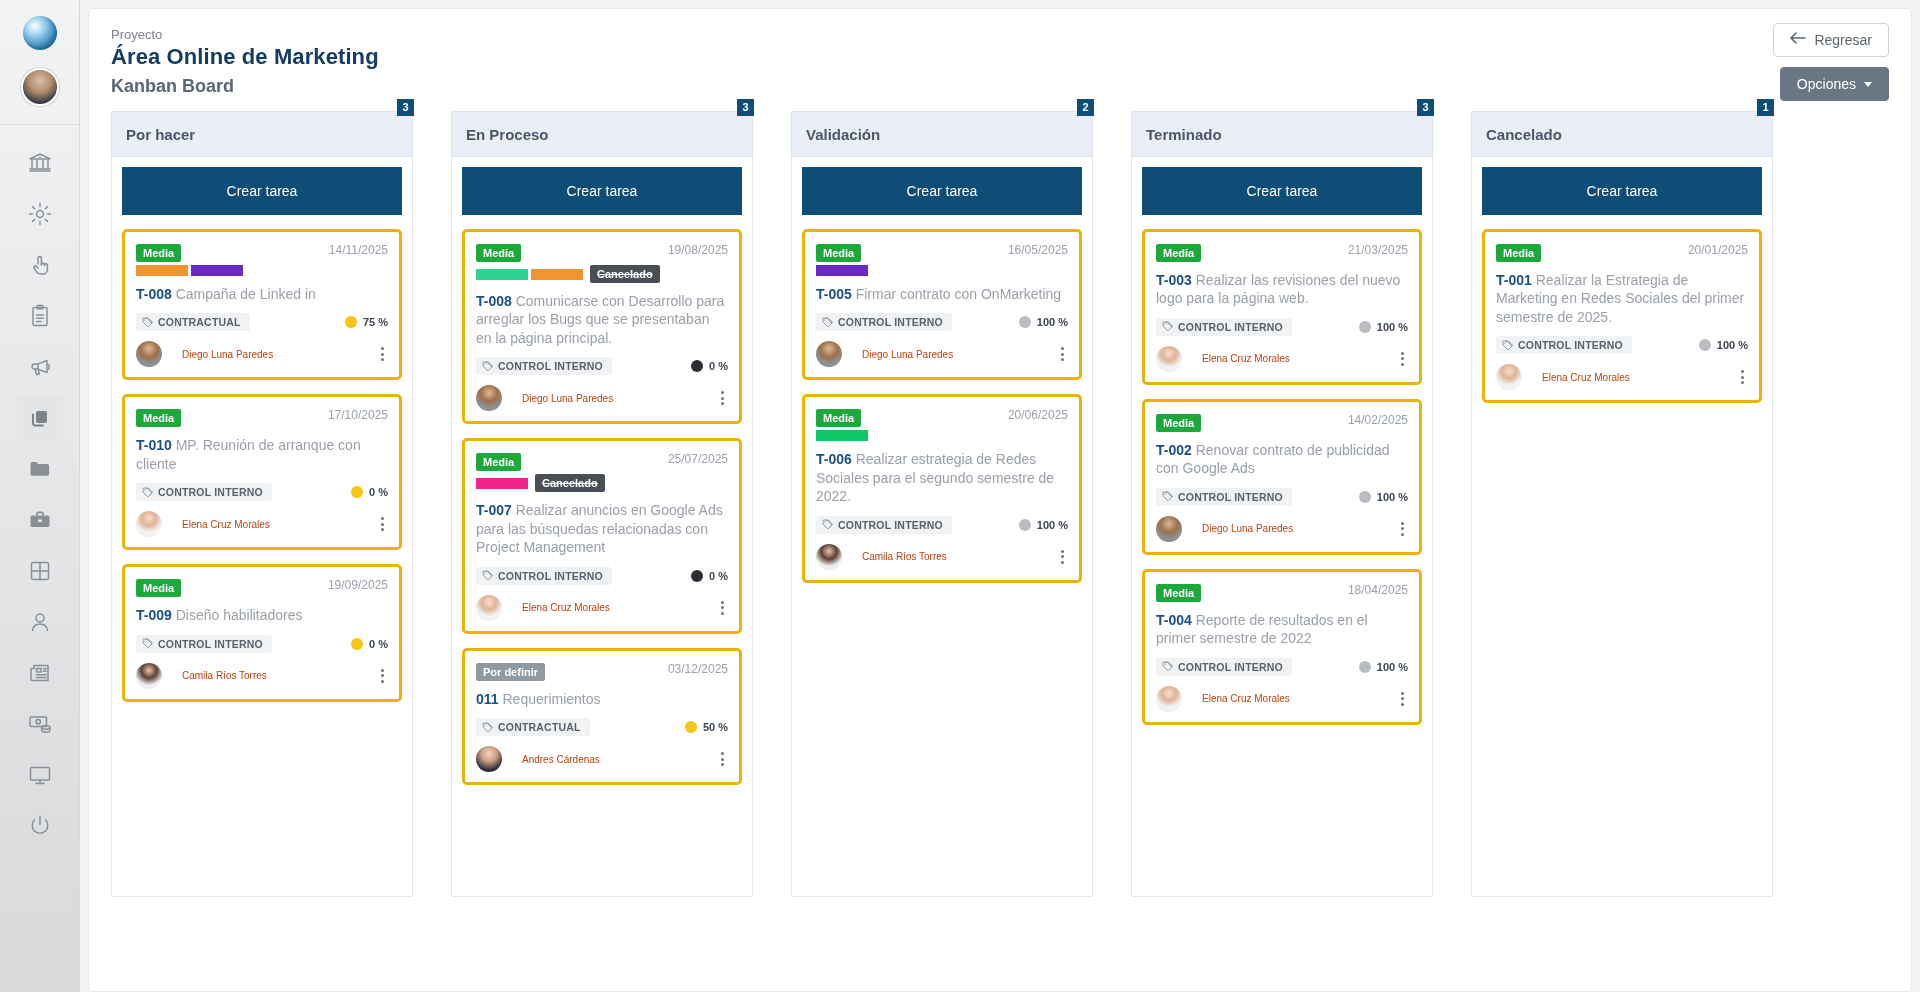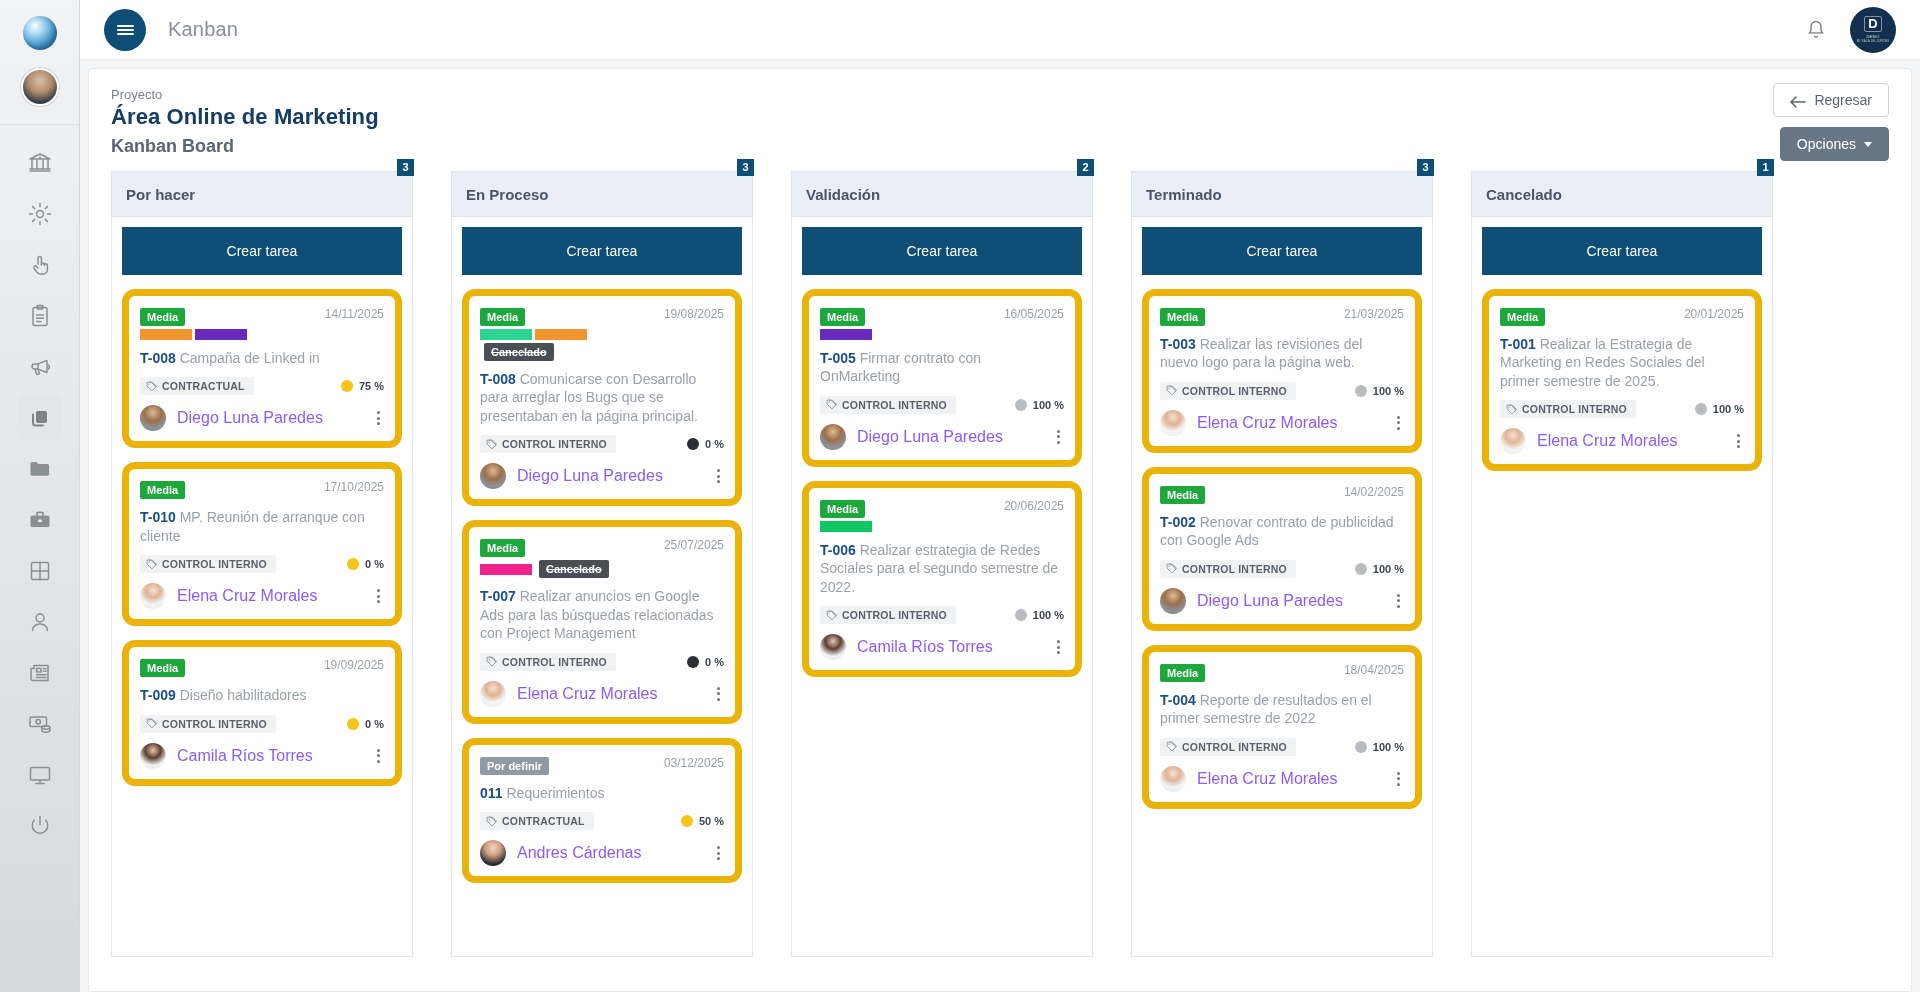--- a/index.html
+++ b/index.html
@@ -91,21 +91,21 @@
   .panel-head { position: relative; }
   .lbl-proyecto { font-size: 13px; color: #7e838c; margin-bottom: 2px; }
   .proj-title {
     font-size: 22px; font-weight: 700; color: #133d64; letter-spacing: .1px;
   }
   .board-title {
     font-size: 18px; font-weight: 700; color: #5a6676; margin-top: 6px; margin-bottom: 14px;
   }
   .head-actions { position: absolute; right: 0; top: -4px; text-align: right; }
   .btn-regresar {
-    display: inline-flex; align-items: flex-end; gap: 8px;
+    display: inline-flex; align-items: flex-start; gap: 8px;
     background: #ffffff; border: 1px solid #cfd2d7; color: #5d6571;
     font-size: 14px; padding: 8px 16px; border-radius: 4px; cursor: pointer;
   }
   .btn-opciones {
     display: inline-flex; align-items: center; gap: 8px;
     background: #697684; border: 1px solid #697684; color: #ffffff;
     font-size: 14px; padding: 8px 16px; border-radius: 4px; cursor: pointer;
     margin-top: 10px;
   }
   .caret-down {
@@ -136,21 +136,21 @@
     padding: 10px; min-height: 740px;
   }
   .btn-crear {
     width: 100%; background: #0e4d75; color: #fff; border: none;
     font-size: 14px; padding: 16px 0; cursor: pointer; margin-bottom: 14px;
     font-family: inherit;
   }
 
   
   .card {
-    border: 7px solid #eab308; border-radius: 13px; background: #fff;
+    border: 3px solid #eab308; border-radius: 5px; background: #fff;
     padding: 11px 11px 10px 11px; margin-bottom: 14px;
   }
   .card-top { display: flex; align-items: flex-start; }
   .chips { flex: 1; min-width: 0; }
   .chip {
     display: inline-block; font-size: 11px; font-weight: 700; color: #fff;
     padding: 2px 7px; border-radius: 2px; line-height: 14px;
   }
   .chip.media { background: #1da83c; }
   .chip.pordefinir { background: #8e9aa4; }
@@ -177,21 +177,21 @@
   .pct-txt { font-size: 11px; font-weight: 700; color: #3d4653; }
   .card-foot { display: flex; align-items: center; margin-top: 10px; }
   .av {
     width: 26px; height: 26px; border-radius: 50%; flex: 0 0 26px;
     background: #e7e8ea; overflow: hidden; position: relative;
   }
   .av.m1 { background: radial-gradient(circle at 50% 30%, #dcb996 0%, #9d6f4b 38%, #8d9399 70%, #6f777f 100%); }
   .av.m2 { background: radial-gradient(circle at 50% 30%, #f0d9c6 0%, #cf9f80 34%, #2b2f38 72%, #15181d 100%); }
   .av.f1 { background: radial-gradient(circle at 50% 28%, #f6e0cd 0%, #e0b396 32%, #f4f5f6 62%, #e3e6e9 100%); }
   .av.f2 { background: radial-gradient(circle at 50% 28%, #e8c6ad 0%, #5d4033 34%, #f2f3f4 66%, #dfe2e6 100%); }
-  .av-name { margin-left: 11px; font-size: 16px; color: #8b5cf6; }
+  .av-name { margin-left: 20px; font-size: 10px; color: #c2410c; }
   .kebab { margin-left: auto; cursor: pointer; padding: 0 4px; line-height: 0; }
   .kebab i {
     display: block; width: 3px; height: 3px; border-radius: 50%;
     background: #6d747e; margin: 2.5px 0;
   }
 </style>
 </head>
 <body>
 
 <div id="app">
@@ -319,43 +319,20 @@
               <path stroke="#8a8f96" stroke-width="1.5" fill="none" stroke-linecap="round" stroke-linejoin="round" d="M13 3.5v8"></path>
               <path stroke="#8a8f96" stroke-width="1.5" fill="none" stroke-linecap="round" stroke-linejoin="round" d="M18.6 7a7.8 7.8 0 1 1-11.2 0"></path>
             </svg>
           </span>
         </div>
       </div>
   </nav>
 
   <div class="right">
 
-    <header class="topbar">
-      <div class="burger">
-        <div>
-            <span></span>
-            <span></span>
-            <span></span>
-          </div>
-      </div>
-      <div class="topbar-title">Kanban</div>
-      <div class="topbar-right">
-        <span class="bell">
-          <svg width="24" height="24" viewBox="0 0 24 24" fill="none" stroke="#7d838d" stroke-width="1.4">
-            <path d="M12 3.5a5 5 0 0 1 5 5v4l1.6 2.4H5.4L7 12.5v-4a5 5 0 0 1 5-5z"></path>
-            <path d="M10.3 18a1.8 1.8 0 0 0 3.4 0"></path>
-          </svg>
-        </span>
-        <div class="user-badge">
-          <div class="ub-letter">D</div>
-          <div class="ub-name">DEMO</div>
-          <div class="ub-sub">MI SALA DE JUNTAS</div>
-        </div>
-      </div>
-    </header>
 
     <div class="content">
       <div class="panel">
 
         <div class="panel-head">
           <div class="lbl-proyecto">Proyecto</div>
           <div class="proj-title">Área Online de Marketing</div>
           <div class="board-title">Kanban Board</div>
           <div class="head-actions">
             <button class="btn-regresar">

